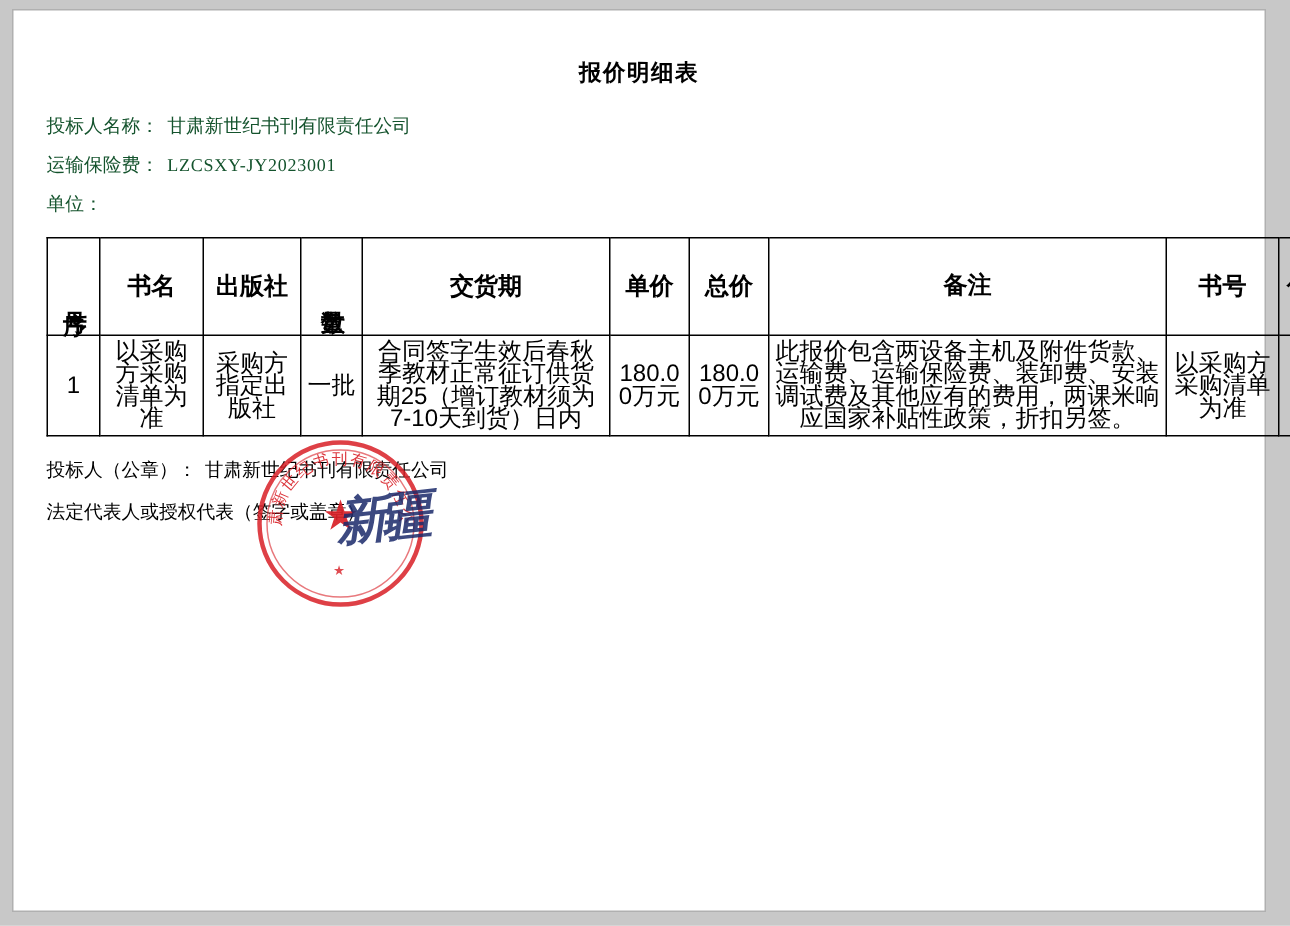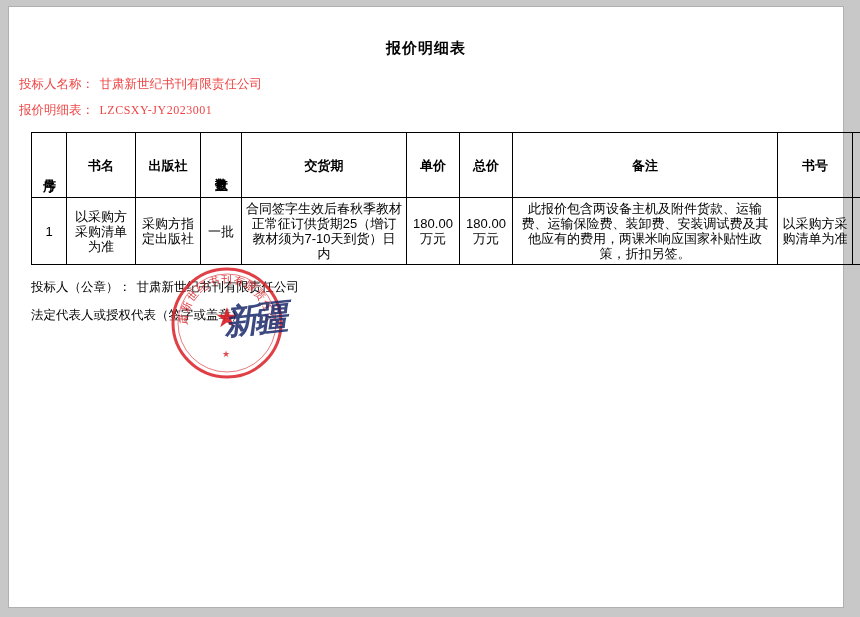--- a/index.html
+++ b/index.html
@@ -27,23 +27,23 @@
     text-align: center;
     font-size: 15px;
     font-weight: bold;
     color: #000;
     margin-top: 32px;
     letter-spacing: 1px;
     font-family: Liberation Mono, monospace;
   }
   .meta {
     margin-top: 18px;
-    padding-left: 10px;
+    padding-left: 22px;
     font-size: 12.5px;
-    color: #ef4444;
+    color: #14532d;
   }
   .meta-row {
     margin-bottom: 10px;
     line-height: 16px;
     white-space: nowrap;
   }
   .meta-label {
     display: inline-block;
   }
   .meta-value {
@@ -56,21 +56,21 @@
     letter-spacing: 0.5px;
   }
   table.quote {
     margin: 14px 0 0 22px;
     border-collapse: collapse;
     width: 790px;
     table-layout: fixed;
   }
   table.quote th, table.quote td {
     border: 1px solid #000;
-    font-size: 13px;
+    font-size: 16px;
     color: #000;
     padding: 3px 4px;
     text-align: center;
     vertical-align: middle;
     line-height: 15px;
     word-wrap: break-word;
   }
   table.quote th {
     font-weight: bold;
     height: 58px;
@@ -91,21 +91,21 @@
   td.body-cell {
     height: 58px;
   }
   .col-seq    { width: 26px; }
   .col-book   { width: 60px; }
   .col-press  { width: 56px; }
   .col-qty    { width: 32px; }
   .col-deliv  { width: 156px; }
   .col-unit   { width: 44px; }
   .col-total  { width: 44px; }
-  .col-remark { width: 256px; }
+  .col-remark { width: 256px; font-family: Liberation Mono, monospace; }
   .col-bookno { width: 66px; }
   .col-disc   { width: 50px; }
 
   .signblock {
     position: relative;
     margin-top: 14px;
     padding-left: 22px;
     font-size: 12.5px;
     color: #000;
   }
@@ -140,22 +140,26 @@
 <div class="page">
 
   <div class="doc-title">报价明细表</div>
 
   <div class="meta">
     <div class="meta-row">
       <span class="meta-label">投标人名称：</span>
       <span class="meta-value">甘肃新世纪书刊有限责任公司</span>
     </div>
     <div class="meta-row">
-      <span class="meta-label">报价明细表：</span>
+      <span class="meta-label">运输保险费：</span>
       <span class="meta-value mono">LZCSXY-JY2023001</span>
+    </div>
+    <div class="meta-row">
+      <span class="meta-label">单位：</span>
+      <span class="meta-value"></span>
     </div>
   </div>
 
   <table class="quote">
     <thead>
       <tr>
         <th class="col-seq"><span class="vert">序号</span></th>
         <th class="col-book">书名</th>
         <th class="col-press">出版社</th>
         <th class="col-qty"><span class="vert">数量</span></th>

